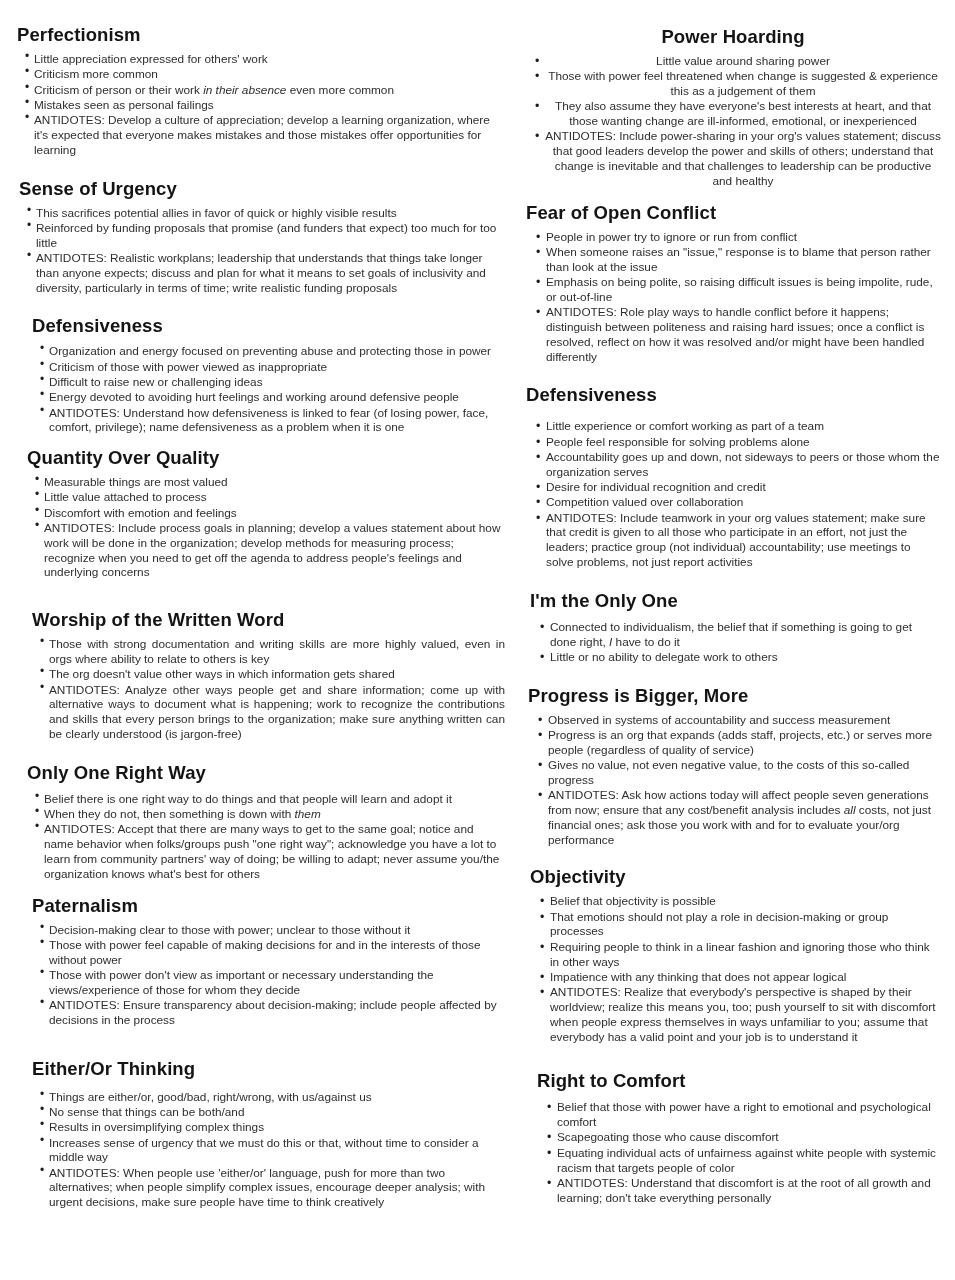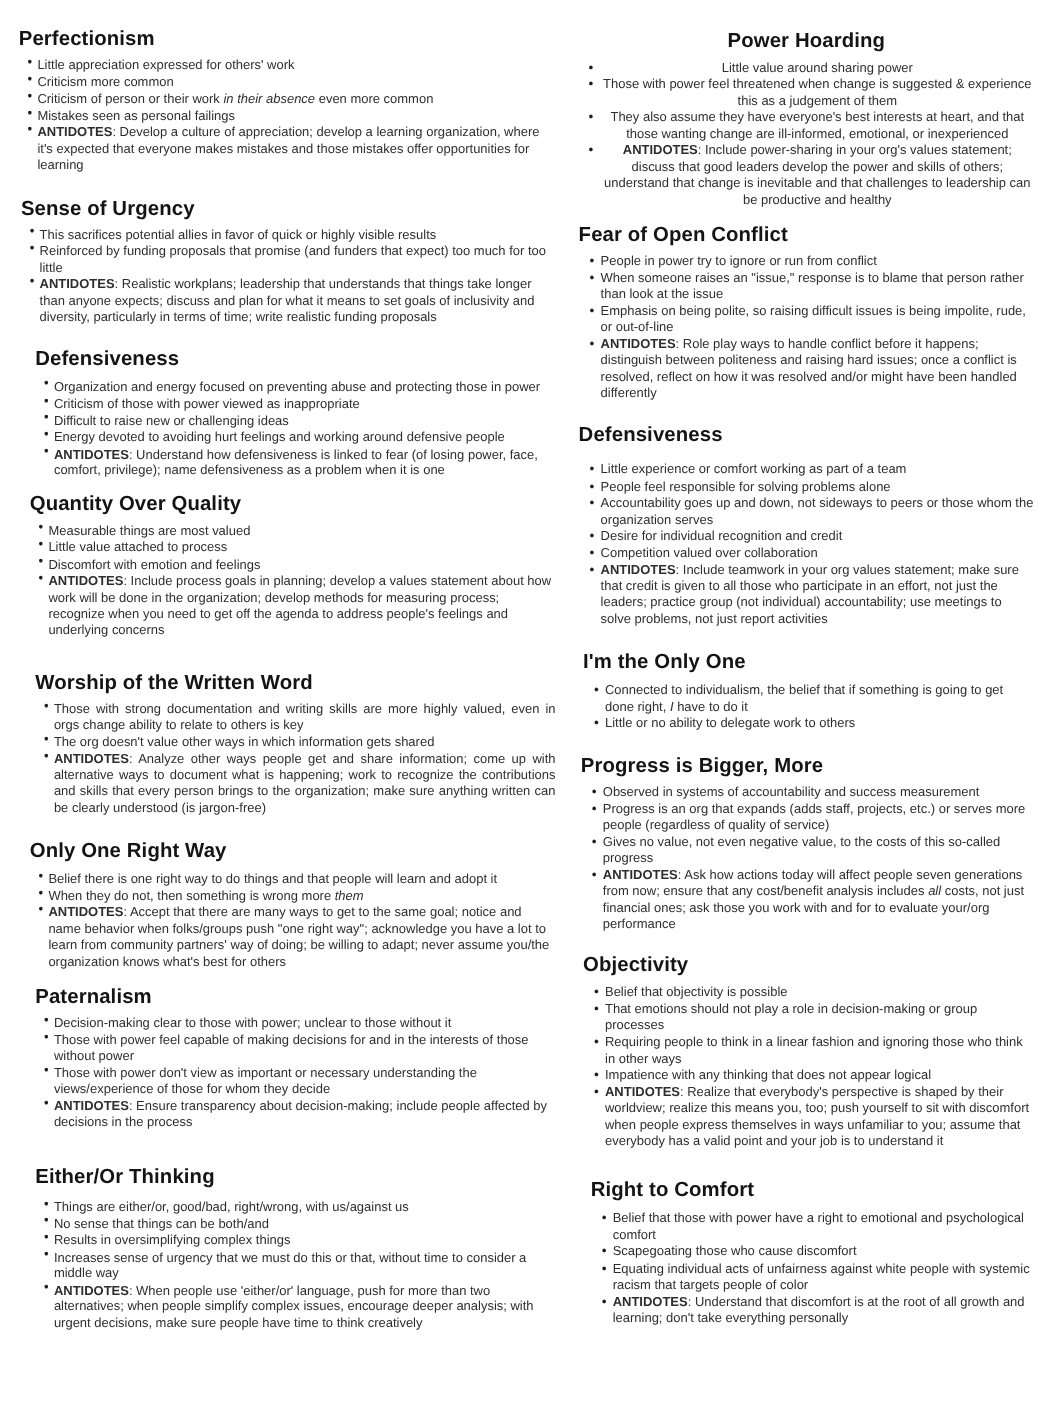--- a/index.html
+++ b/index.html
@@ -68,21 +68,21 @@
     content: "\2022";
     position: absolute;
     left: 0;
     top: 0;
     font-size: 12.5px;
     color: #1d1d1d;
   }
 
   ul.bullets.justify li { text-align: justify; }
 
-  .b { font-weight: 700; }
+  .b { font-weight: 400; }
   .i { font-style: italic; }
 
   
   .col-left  section:nth-of-type(2) { margin-left: 2px;  }
   .col-left  section:nth-of-type(3) { margin-left: 15px; }
   .col-left  section:nth-of-type(4) { margin-left: 10px; }
   .col-left  section:nth-of-type(5) { margin-left: 15px; }
   .col-left  section:nth-of-type(6) { margin-left: 10px; }
   .col-left  section:nth-of-type(7) { margin-left: 15px; }
   .col-left  section:nth-of-type(8) { margin-left: 15px; }
@@ -149,30 +149,30 @@
         <ul class="bullets">
           <li><span>Measurable things are most valued</span></li>
           <li><span>Little value attached to process</span></li>
           <li><span>Discomfort with emotion and feelings</span></li>
           <li><span class="b">ANTIDOTES</span><span>: Include process goals in planning; develop a values statement about how work will be done in the organization; develop methods for measuring process; recognize when you need to get off the agenda to address people's feelings and underlying concerns</span></li>
         </ul>
       </section>
       <section class="topic">
         <h2 class="topic-title">Worship of the Written Word</h2>
         <ul class="bullets justify">
-          <li><span>Those with strong documentation and writing skills are more highly valued, even in orgs change ability to relate to others is key</span></li>
+          <li><span>Those with strong documentation and writing skills are more highly valued, even in orgs where ability to relate to others is key</span></li>
           <li><span>The org doesn't value other ways in which information gets shared</span></li>
           <li><span class="b">ANTIDOTES</span><span>: Analyze other ways people get and share information; come up with alternative ways to document what is happening; work to recognize the contributions and skills that every person brings to the organization; make sure anything written can be clearly understood (is jargon-free)</span></li>
         </ul>
       </section>
       <section class="topic">
         <h2 class="topic-title">Only One Right Way</h2>
         <ul class="bullets">
           <li><span>Belief there is one right way to do things and that people will learn and adopt it</span></li>
-          <li><span>When they do not, then something is wrong more </span><span class="i">them</span></li>
+          <li><span>When they do not, then something is down with </span><span class="i">them</span></li>
           <li><span class="b">ANTIDOTES</span><span>: Accept that there are many ways to get to the same goal; notice and name behavior when folks/groups push "one right way"; acknowledge you have a lot to learn from community partners' way of doing; be willing to adapt;  never assume you/the organization knows what's best for others</span></li>
         </ul>
       </section>
       <section class="topic">
         <h2 class="topic-title">Paternalism</h2>
         <ul class="bullets">
           <li><span>Decision-making clear to those with power; unclear to those without it</span></li>
           <li><span>Those with power feel capable of making decisions for and in the interests of those without power</span></li>
           <li><span>Those with power don't view as important or necessary understanding the views/experience of those for whom they decide</span></li>
           <li><span class="b">ANTIDOTES</span><span>: Ensure transparency about decision-making; include people affected by decisions in the process</span></li>

